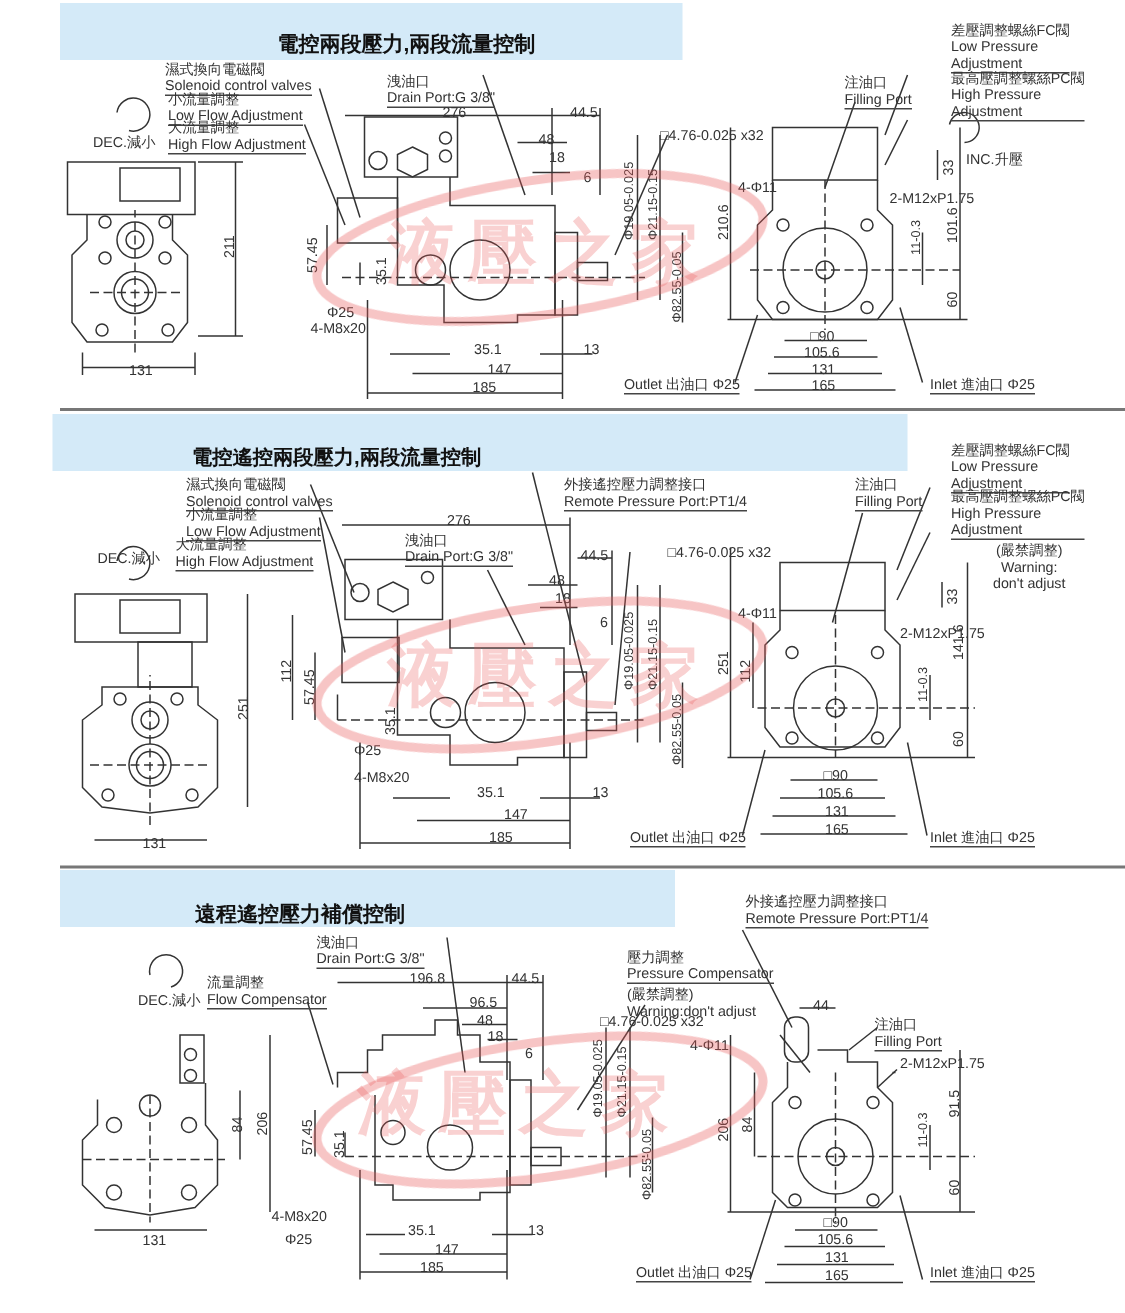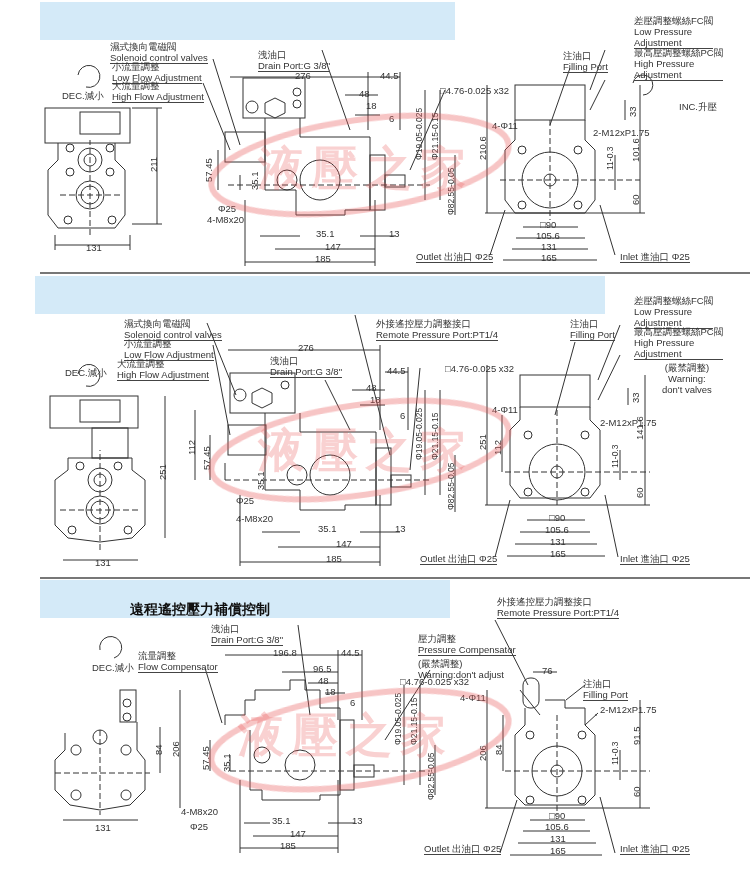--- a/index.html
+++ b/index.html
@@ -16,20 +16,21 @@
   .dim{position:absolute;font-size:9.5px;color:#333;white-space:nowrap;}
   .dim.v{transform:rotate(-90deg);transform-origin:left top;}
   svg.draw{position:absolute;left:0;top:0;overflow:visible;}
   .wm{position:absolute;pointer-events:none;}
 </style>
 </head>
 <body>
 
 <div class="section" style="top:0;height:270px;">
   <div class="title-band" style="left:40px;top:2px;width:415px;height:38px;"></div>
+  <div class="title-zh" style="left:185px;top:21px;">電控兩段壓力,兩段流量控制</div>
 
   <svg class="draw" width="750" height="270">
     <g stroke="#333" fill="none" stroke-width="1">
 
       <path d="M78,75 a11,11 0 1,1 8,12"></path>
 
       <g>
         <rect x="45" y="108" width="85" height="35"></rect>
         <rect x="80" y="112" width="40" height="22"></rect>
         <path d="M58,143 L58,160 L48,170 L48,215 L58,228 L115,228 L125,215 L125,170 L115,160 L115,143"></path>
@@ -149,21 +150,21 @@
   <div class="lbl" style="left:634px;top:15px;">
       <span class="zh">差壓調整螺絲FC閥</span>
       <span class="en nol">Low Pressure</span>
       <span class="en">Adjustment</span>
     </div>
   <div class="lbl" style="left:634px;top:47px;">
       <span class="zh">最高壓調整螺絲PC閥</span>
       <span class="en nol">High Pressure</span>
       <span class="en">Adjustment</span>
     </div>
-  <div class="lbl" style="left:679px;top:101px;">INC.升壓</div>
+  <div class="lbl" style="left:644px;top:101px;">INC.升壓</div>
   <div class="lbl" style="left:440px;top:85px;">□4.76-0.025 x32</div>
   <div class="lbl" style="left:492px;top:120px;">4-Φ11</div>
   <div class="lbl" style="left:593px;top:127px;">2-M12xP1.75</div>
   <div class="lbl" style="left:218px;top:203px;">Φ25</div>
   <div class="lbl" style="left:207px;top:214px;">4-M8x20</div>
   <div class="lbl" style="left:416px;top:251px;border-bottom:1px solid #444;">Outlet 出油口 Φ25</div>
   <div class="lbl" style="left:620px;top:251px;border-bottom:1px solid #444;">Inlet 進油口 Φ25</div>
 
   <div class="dim" style="left:86px;top:242px;">131</div>
   <div class="dim v" style="left:148px;top:172px;">211</div>
@@ -188,20 +189,21 @@
   <div class="dim v" style="left:630px;top:205px;">60</div>
   <div class="dim" style="left:540px;top:219px;">□90</div>
   <div class="dim" style="left:536px;top:230px;">105.6</div>
   <div class="dim" style="left:541px;top:241px;">131</div>
   <div class="dim" style="left:541px;top:252px;">165</div>
 </div>
 
 <div class="section" style="top:270px;height:305px;">
   <div class="sec-divider" style="top:2px;"></div>
   <div class="title-band" style="left:35px;top:6px;width:570px;height:38px;"></div>
+  <div class="title-zh" style="left:128px;top:26px;font-size:13.5px;">電控遙控兩段壓力,兩段流量控制</div>
 
   <svg class="draw" width="750" height="305">
     <g stroke="#333" fill="none" stroke-width="1">
       <path d="M78,104 a11,11 0 1,1 8,12"></path>
       <g>
         <rect x="50" y="126" width="88" height="32"></rect>
         <rect x="80" y="130" width="40" height="22"></rect>
         <rect x="92" y="158" width="36" height="30"></rect>
         <path d="M68,188 L68,200 L55,210 L55,255 L68,268 L100,272 L132,268 L145,255 L145,210 L132,200 L132,188 Z"></path>
         <circle cx="100" cy="210" r="12"></circle>
@@ -314,21 +316,21 @@
       <span class="en">Adjustment</span>
     </div>
   <div class="lbl" style="left:634px;top:56px;">
       <span class="zh">最高壓調整螺絲PC閥</span>
       <span class="en nol">High Pressure</span>
       <span class="en">Adjustment</span>
     </div>
   <div class="lbl" style="left:662px;top:92px;text-align:center;">
       <span class="zh">(嚴禁調整)</span>
       <span class="en nol">Warning:</span>
-      <span class="en nol">don't valves</span>
+      <span class="en nol">don't adjust</span>
     </div>
   <div class="lbl" style="left:445px;top:93px;">□4.76-0.025 x32</div>
   <div class="lbl" style="left:492px;top:134px;">4-Φ11</div>
   <div class="lbl" style="left:600px;top:147px;">2-M12xP1.75</div>
   <div class="lbl" style="left:236px;top:225px;">Φ25</div>
   <div class="lbl" style="left:236px;top:243px;">4-M8x20</div>
   <div class="lbl" style="left:420px;top:283px;border-bottom:1px solid #444;">Outlet 出油口 Φ25</div>
   <div class="lbl" style="left:620px;top:283px;border-bottom:1px solid #444;">Inlet 進油口 Φ25</div>
 
   <div class="dim" style="left:95px;top:287px;">131</div>
@@ -478,21 +480,21 @@
 
   <div class="dim" style="left:95px;top:247px;">131</div>
   <div class="dim v" style="left:153px;top:180px;">84</div>
   <div class="dim v" style="left:170px;top:182px;">206</div>
   <div class="dim" style="left:273px;top:72px;">196.8</div>
   <div class="dim" style="left:341px;top:72px;">44.5</div>
   <div class="dim" style="left:313px;top:88px;">96.5</div>
   <div class="dim" style="left:318px;top:100px;">48</div>
   <div class="dim" style="left:325px;top:111px;">18</div>
   <div class="dim" style="left:350px;top:122px;">6</div>
-  <div class="dim" style="left:542px;top:90px;">76</div>
+  <div class="dim" style="left:542px;top:90px;">44</div>
   <div class="dim v" style="left:200px;top:195px;">57.45</div>
   <div class="dim v" style="left:221px;top:197px;">35.1</div>
   <div class="dim" style="left:272px;top:240px;">35.1</div>
   <div class="dim" style="left:352px;top:240px;">13</div>
   <div class="dim" style="left:290px;top:253px;">147</div>
   <div class="dim" style="left:280px;top:265px;">185</div>
   <div class="dim v" style="left:393px;top:170px;font-size:8.5px;">Φ19.05-0.025</div>
   <div class="dim v" style="left:409px;top:170px;font-size:8.5px;">Φ21.15-0.15</div>
   <div class="dim v" style="left:426px;top:225px;font-size:8.5px;">Φ82.55-0.05</div>
   <div class="dim v" style="left:477px;top:186px;">206</div>

